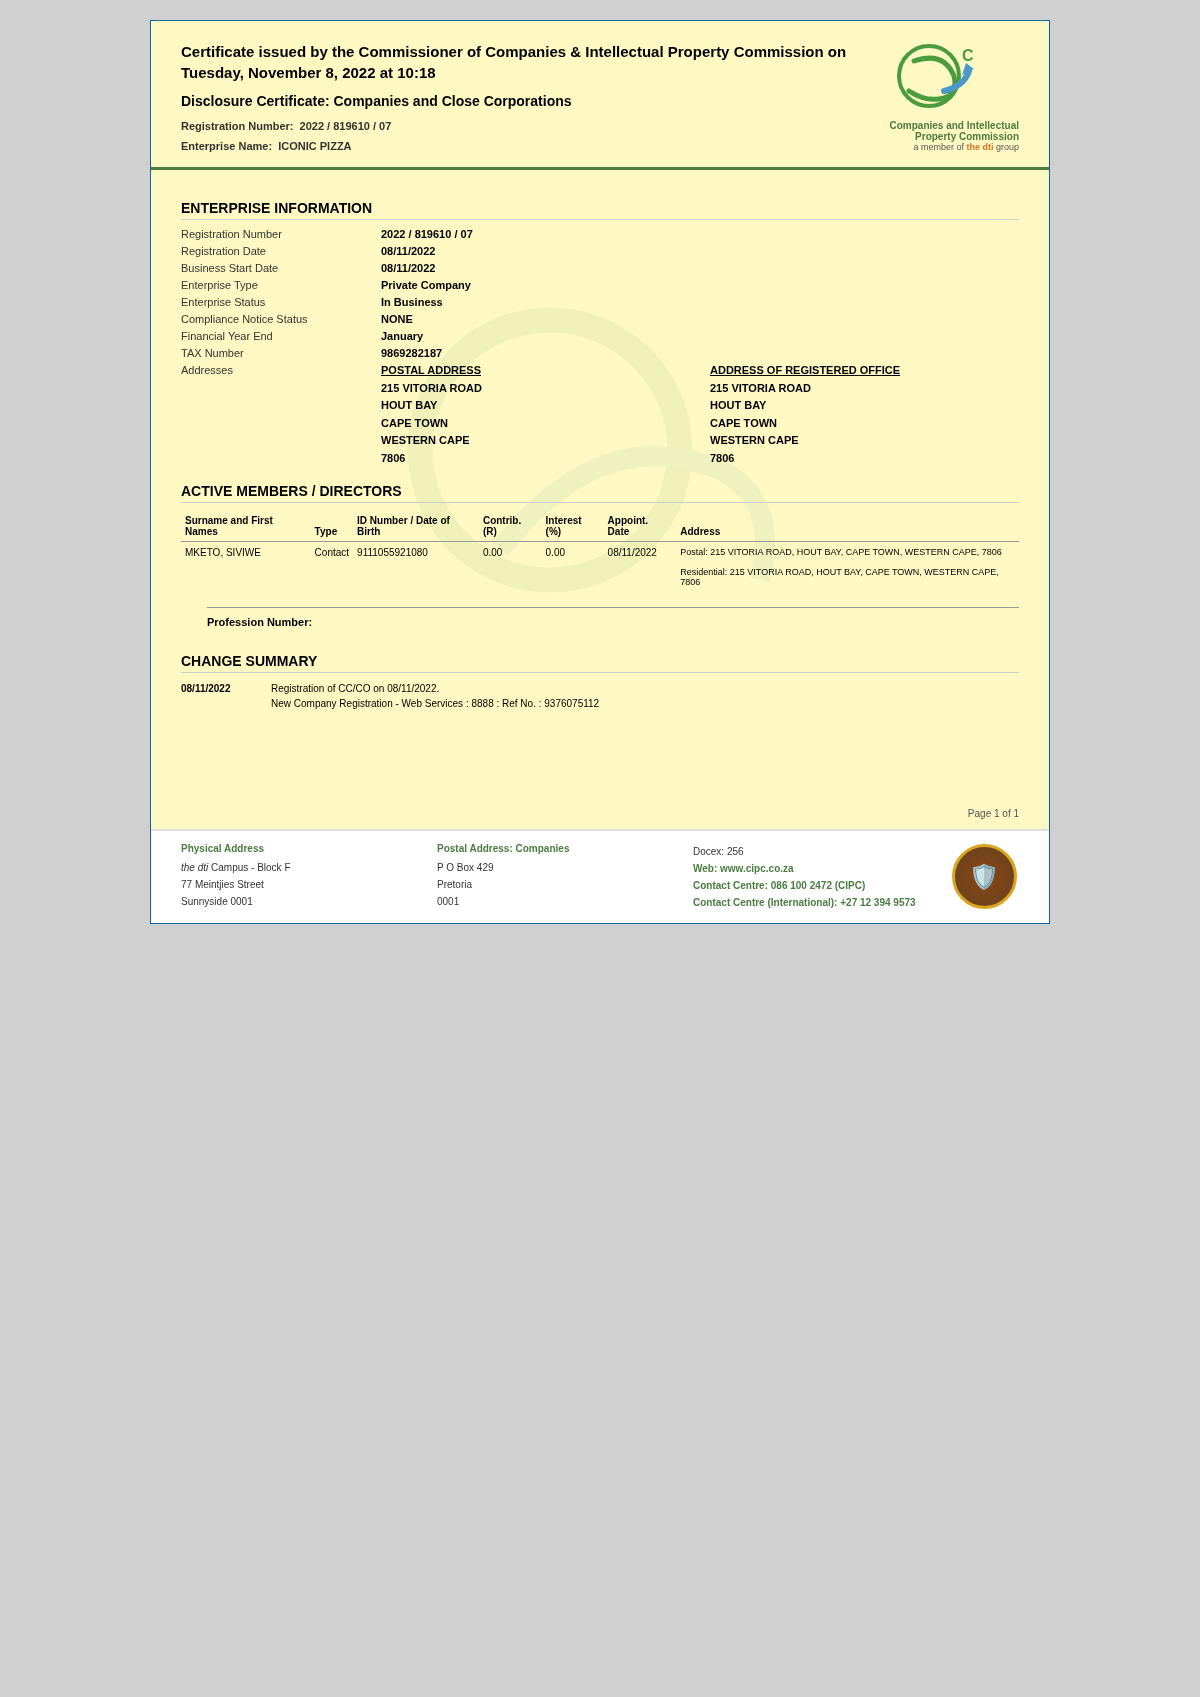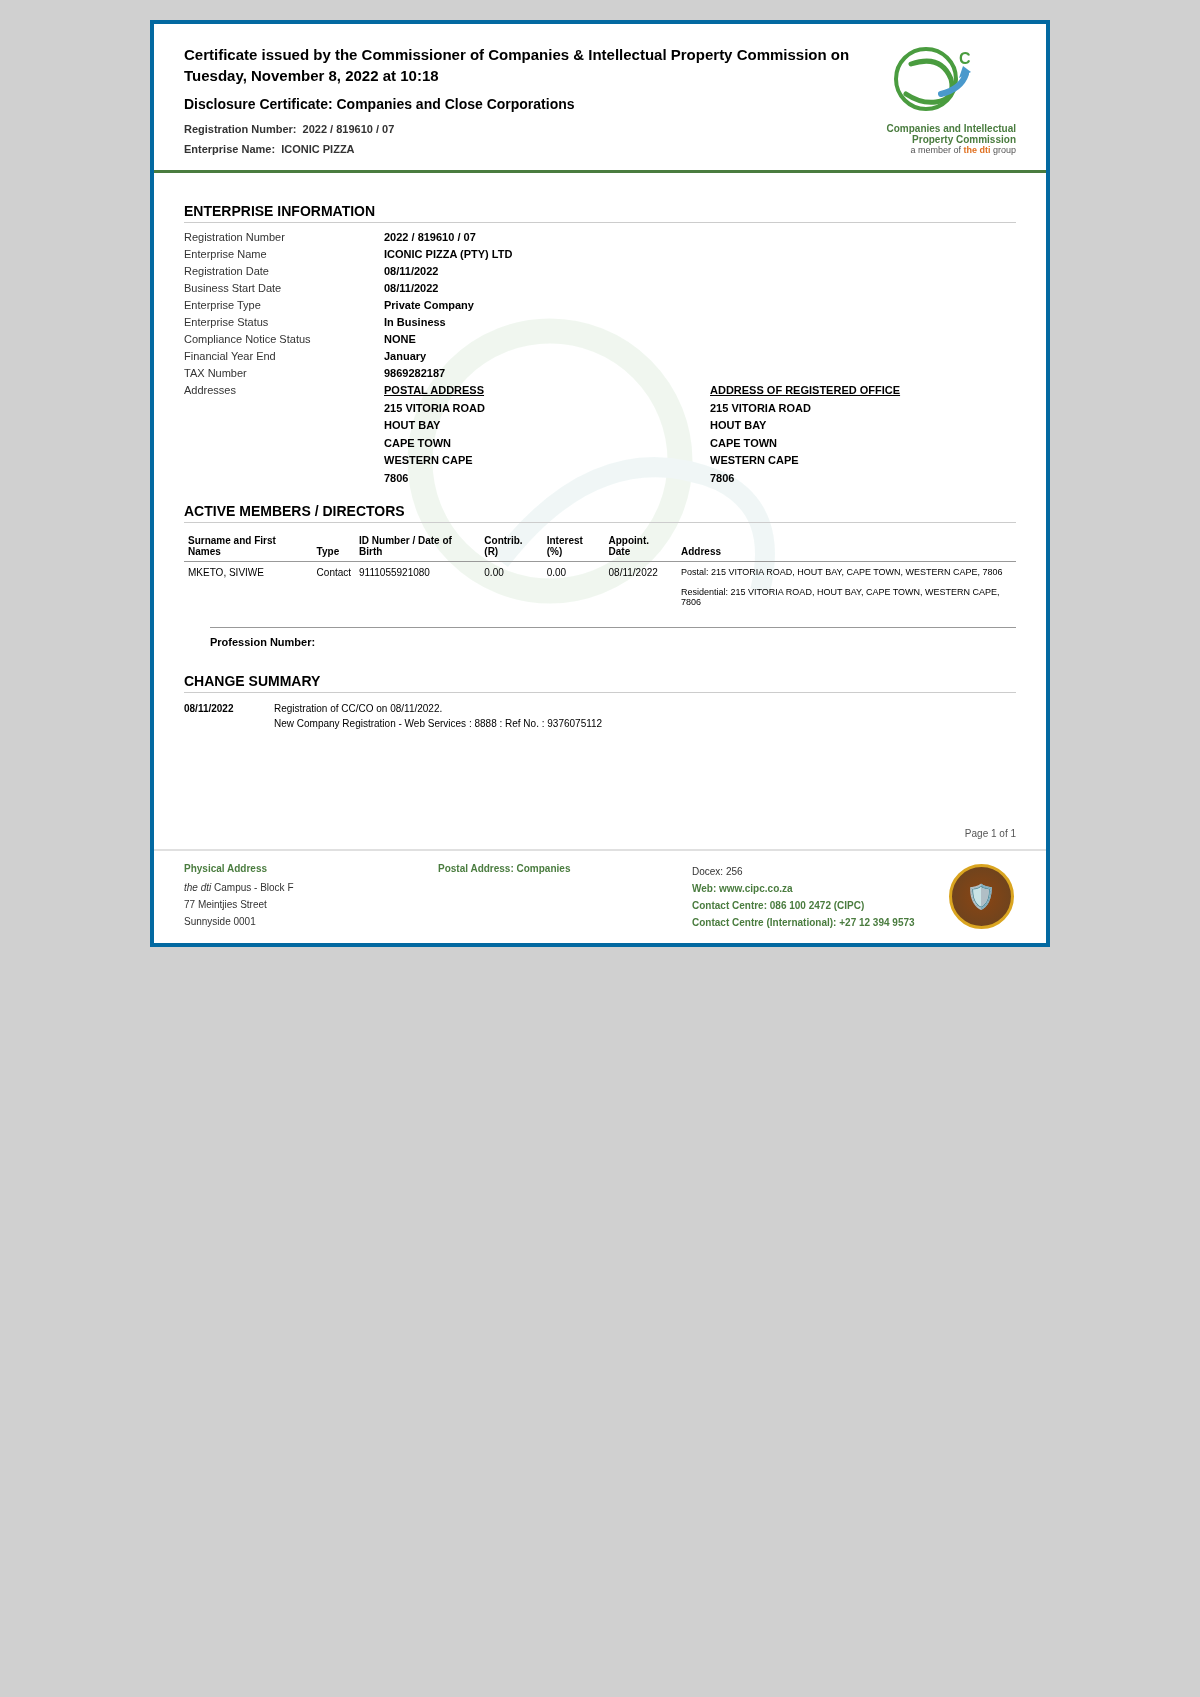--- a/index.html
+++ b/index.html
@@ -5,22 +5,22 @@
     * { margin: 0; padding: 0; box-sizing: border-box; }
     body {
       font-family: Arial, sans-serif;
       background: #d0d0d0;
       display: flex;
       justify-content: center;
       padding: 20px;
     }
     .page {
       width: 900px;
-      background: #ffffff;
-      border: 4px solid #0369a1;
+      background: #fef9c3;
+      border: 1px solid #0369a1;
       padding: 0;
       position: relative;
       overflow: hidden;
     }
     .header-section {
       padding: 20px 30px 10px 30px;
       border-bottom: 3px solid #4a7c3f;
       display: flex;
       justify-content: space-between;
       align-items: flex-start;
@@ -260,24 +260,20 @@
     </div>
 
     <div class="body-section">
 
       <div class="section-title">ENTERPRISE INFORMATION</div>
 
       <div id="enterprise-fields">
           <div class="info-row">
             <div class="info-label">Registration Number</div>
             <div class="info-value">2022 / 819610 / 07</div>
-          </div>
-          <div class="info-row">
-            <div class="info-label">Enterprise Name</div>
-            <div class="info-value">ICONIC PIZZA (PTY) LTD</div>
           </div>
           <div class="info-row">
             <div class="info-label">Registration Date</div>
             <div class="info-value">08/11/2022</div>
           </div>
           <div class="info-row">
             <div class="info-label">Business Start Date</div>
             <div class="info-value">08/11/2022</div>
           </div>
           <div class="info-row">
@@ -367,20 +363,25 @@
       <div class="footer-col">
         <div class="footer-col-title">Physical Address</div>
         <div class="footer-text">
           <em>the dti</em> Campus - Block F<br>
           77 Meintjies Street<br>
           Sunnyside 0001
         </div>
       </div>
       <div class="footer-col">
         <div class="footer-col-title">Postal Address: Companies</div>
+        <div class="footer-text">
+          P O Box 429<br>
+          Pretoria<br>
+          0001
+        </div>
       </div>
       <div class="footer-col">
         <div class="footer-text">
           <span>Docex: 256</span><br>
           <span class="highlight">Web: www.cipc.co.za</span><br>
           <span class="highlight">Contact Centre: 086 100 2472 (CIPC)</span><br>
           <span class="highlight">Contact Centre (International): +27 12 394 9573</span>
         </div>
       </div>
       <div class="footer-emblem">

